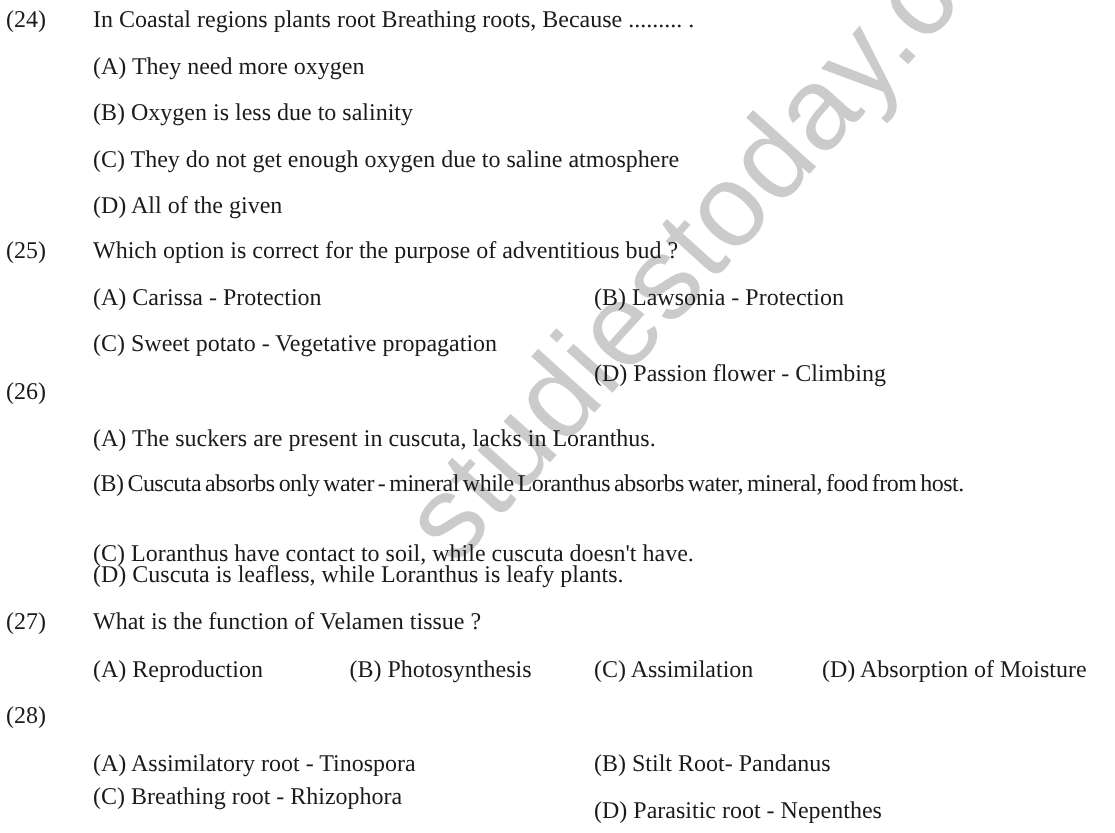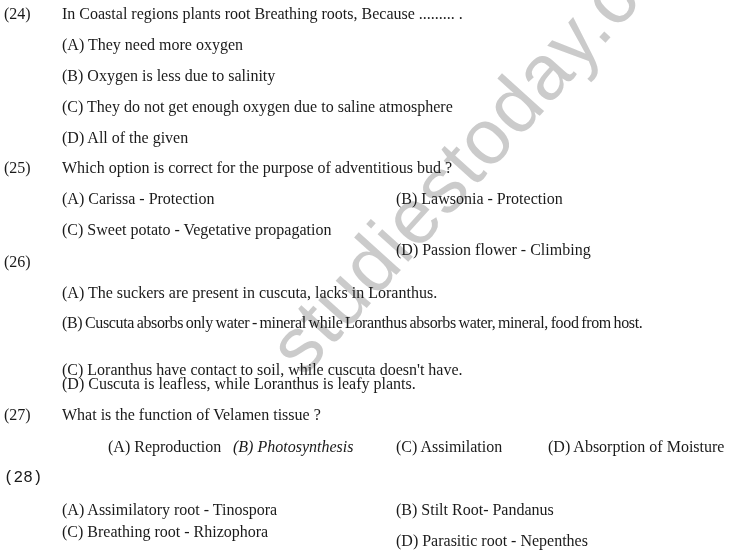--- a/index.html
+++ b/index.html
@@ -88,27 +88,27 @@
   <div class="line opt c1 tight" style="top:313px;text-align:right;">(B) Cuscuta absorbs only water - mineral while Loranthus absorbs water, mineral, food from host.</div>
   <div class="line opt c1" style="top:344px;margin-top:16px;">(C) Loranthus have contact to soil, while cuscuta doesn't have.</div>
   <div class="line opt c1" style="top:374px;">(D) Cuscuta is leafless, while Loranthus is leafy plants.</div>
 </div>
 
 <div>
   <div class="line" style="top:405px;width:609px;">
     <span class="qnum">(27)</span>
     <span class="qtext">What is the function of Velamen tissue ?</span>
   </div>
-  <div class="line opt c1" style="top:437px;margin-left:46px;">(A) Reproduction</div>
-  <div class="line opt cB27" style="top:437px;font-style:italic;">(B) Photosynthesis</div>
+  <div class="line opt c1" style="top:437px;">(A) Reproduction</div>
+  <div class="line opt cB27" style="top:437px;">(B) Photosynthesis</div>
   <div class="line opt c2" style="top:437px;">(C) Assimilation</div>
   <div class="line opt cD27" style="top:437px;">(D) Absorption of Moisture</div>
 </div>
 
 <div>
-  <div class="line" style="top:468px;width:709px;font-family:Liberation Mono, monospace;">
+  <div class="line" style="top:468px;width:709px;">
     <span class="qnum">(28)</span>
   </div>
   <div class="line opt c1" style="top:500px;">(A) Assimilatory root - Tinospora</div>
   <div class="line opt c2" style="top:500px;">(B) Stilt Root- Pandanus</div>
   <div class="line opt c1" style="top:522px;">(C) Breathing root - Rhizophora</div>
   <div class="line opt c2" style="top:531px;">(D) Parasitic root - Nepenthes</div>
 </div>
 
 </body></html>

